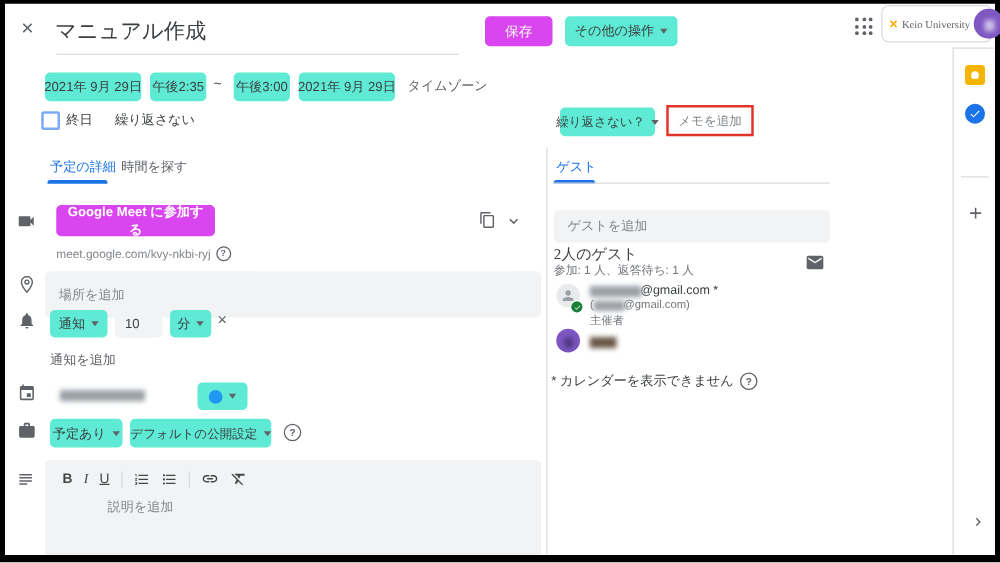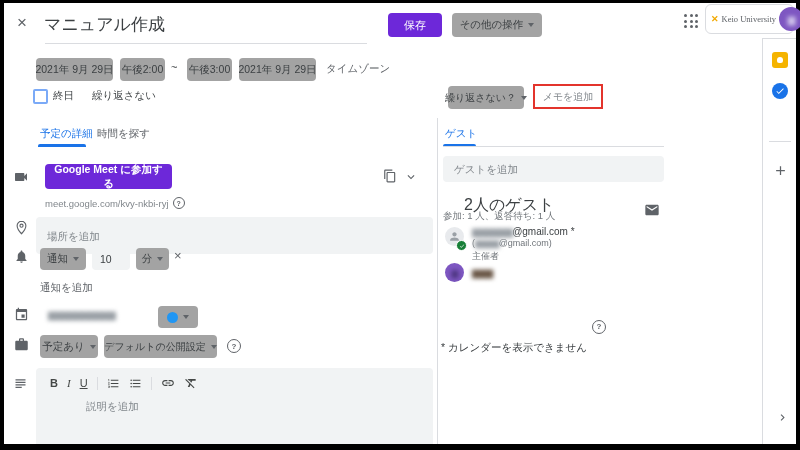--- a/index.html
+++ b/index.html
@@ -1,29 +1,29 @@
 <!DOCTYPE html>
 <html><head>
 <meta charset="utf-8">
 <style>
   html,body{margin:0;padding:0;overflow:hidden;}
   body{font-family:"Liberation Sans",sans-serif;-webkit-font-smoothing:antialiased;}
   #frame{position:relative;width:800px;height:450px;background:#000;}
   #canvas{position:absolute;left:4px;top:3px;right:4px;bottom:6px;background:#fff;}
   .abs{position:absolute;}
-  .chip{background:#a3a3a3;border-radius:4px;color:#3c4043;font-size:10.5px;
+  .chip{background:#5eead4;border-radius:4px;color:#3c4043;font-size:10.5px;
         display:flex;align-items:center;justify-content:center;gap:5px;cursor:pointer;white-space:nowrap;}
   .dd-arrow{width:0;height:0;border-left:3.5px solid transparent;border-right:3.5px solid transparent;
         border-top:4px solid #5f6368;flex:0 0 auto;}
   .ghost-input{background:#f1f3f4;border:none;border-radius:4px;font-size:10.5px;color:#3c4043;
         padding:0 11px;outline:none;box-sizing:border-box;font-family:inherit;}
   .ghost-input::placeholder{color:#80868b;}
   .bare-input{background:transparent;border:none;font-size:10.5px;outline:none;padding:0;font-family:inherit;}
   .bare-input::placeholder{color:#80868b;}
-  .btn-blue{background:#6d28d9;color:#fff;border:none;border-radius:4px;cursor:pointer;
+  .btn-blue{background:#d946ef;color:#fff;border:none;border-radius:4px;cursor:pointer;
         display:flex;align-items:center;justify-content:center;font-family:inherit;}
   .gicon{display:flex;align-items:center;justify-content:center;}
   .gicon svg{fill:#5f6368;display:block;}
   .tbicon svg{fill:#444746;display:block;}
   .hairline{background:#dadce0;}
   .tab-active{color:#1a73e8;font-size:10.5px;font-weight:normal;cursor:pointer;}
   .tab-idle{color:#5f6368;font-size:10.5px;cursor:pointer;}
   .tab-underline{background:#1a73e8;border-radius:2px 2px 0 0;}
   .masked{filter:blur(2px);color:#9aa0a6;letter-spacing:-1px;}
   .help-circle{width:12px;height:12px;border:1px solid #5f6368;border-radius:50%;color:#5f6368;
@@ -68,21 +68,21 @@
   <div class="abs" style="left:705px;top:4px;width:89px;height:30px;background:#fff;border:1px solid #dadce0;
        border-radius:6px;box-sizing:border-box;display:flex;align-items:center;gap:3px;padding:0 2px 0 5px;cursor:pointer;">
     <span style="color:#f2a900;font-size:9px;font-weight:bold;">✕</span>
     <span style="font-family:'Liberation Serif',serif;font-size:8.5px;color:#5f6368;white-space:nowrap;">Keio University</span>
     <span class="avatar" style="width:24px;height:24px;background:#7e57c2;flex:0 0 auto;">
       <span class="masked" style="color:#cfc3ea;font-size:10px;">▆</span>
     </span>
   </div>
 
   <div class="abs chip" style="left:36px;top:58px;width:77px;height:23px;">2021年 9月 29日</div>
-  <div class="abs chip" style="left:120px;top:58px;width:45px;height:23px;">午後2:00</div>
+  <div class="abs chip" style="left:120px;top:58px;width:45px;height:23px;">午後2:35</div>
   <div class="abs" style="left:171px;top:61px;font-size:11px;color:#3c4043;">~</div>
   <div class="abs chip" style="left:187px;top:58px;width:45px;height:23px;">午後3:00</div>
   <div class="abs chip" style="left:239px;top:58px;width:77px;height:23px;">2021年 9月 29日</div>
   <div class="abs" style="left:326px;top:62px;font-size:10.5px;color:#5f6368;cursor:pointer;">タイムゾーン</div>
 
   <div class="abs" style="left:33px;top:89px;width:11px;height:11px;border:2px solid #7baaf7;border-radius:2px;cursor:pointer;"></div>
   <div class="abs" style="left:53px;top:89px;font-size:10.5px;color:#3c4043;">終日</div>
   <div class="abs" style="left:92px;top:89px;font-size:10.5px;color:#3c4043;cursor:pointer;">繰り返さない</div>
 
   <div class="abs chip" style="left:448px;top:86px;width:76px;height:23px;font-size:10px;">
@@ -203,23 +203,23 @@
           <path d="M3.27 5L2 6.27l6.97 6.97L6.5 19h3l1.57-3.66L16.73 21 18 19.73 3.55 5.27 3.27 5zM6 5v.18L8.82 8h2.4l-.72 1.68 2.1 2.1L14.21 8H20V5H6z"></path>
         </svg>
       </span>
   </div>
   <input class="abs bare-input" style="left: 46px; top: 400px; width: 380px; padding-left: 40px;" placeholder="説明を追加">
 
   <div class="abs tab-active" style="left:445px;top:127px;">ゲスト</div>
   <div class="abs tab-underline" style="left:443px;top:144px;width:33px;height:3px;"></div>
   <div class="abs hairline" style="left:443px;top:146px;width:221px;height:1px;"></div>
 
-  <input class="abs ghost-input" style="left: 443px; top: 156px; width: 221px; height: 26px;" placeholder="ゲストを追加">
-
-  <div class="abs" style="left:464px;top:195px;font-size:16px;color:#3c4043;">2人のゲスト</div>
+  <input class="abs ghost-input" style="left: 443px; top: 168px; width: 221px; height: 26px;" placeholder="ゲストを追加">
+
+  <div class="abs" style="left:443px;top:195px;font-size:12px;color:#3c4043;font-family:Liberation Serif, serif;">2人のゲスト</div>
   <div class="abs" style="left:443px;top:210px;font-size:9.5px;color:#70757a;">参加: 1 人、返答待ち: 1 人</div>
   <div class="abs gicon" style="left:644px;top:202px;cursor:pointer;">
     <svg width="16" height="16" viewBox="0 0 24 24">
         <path d="M20 4H4c-1.1 0-1.99.9-1.99 2L2 18c0 1.1.9 2 2 2h16c1.1 0 2-.9 2-2V6c0-1.1-.9-2-2-2zm0 4l-8 5-8-5V6l8 5 8-5v2z"></path>
       </svg>
   </div>
 
   <div class="abs" style="left:445px;top:227px;">
     <span class="avatar" style="width:19px;height:19px;background:#e8eaed;">
       <svg width="13" height="13" viewBox="0 0 24 24" fill="#9aa0a6">
@@ -240,21 +240,21 @@
     <span>(</span><span class="masked">▆▆▆▆</span><span>@gmail.com)</span>
   </div>
   <div class="abs" style="left:472px;top:250px;font-size:9px;color:#70757a;">主催者</div>
 
   <span class="abs avatar" style="left:445px;top:263px;width:19px;height:19px;background:#7e57c2;">
     <span class="masked" style="color:#4d3680;font-size:9px;">▆</span>
   </span>
   <div class="abs masked" style="left:472px;top:267px;font-size:10px;color:#6b5848;">▆▆▆</div>
 
   <div class="abs" style="left:441px;top:298px;display:flex;align-items:center;gap:5px;">
-    <span style="font-size:10.5px;color:#3c4043;margin-top:43px;">* カレンダーを表示できません</span>
+    <span style="font-size:10.5px;color:#3c4043;">* カレンダーを表示できません</span>
     <span class="help-circle">?</span>
   </div>
 
   <div class="abs" style="left:762px;top:38px;width:34px;height:406px;background:#fff;
        border-left:1px solid #dadce0;border-top:1px solid #dadce0;box-sizing:border-box;"></div>
   <div class="abs" style="left:772px;top:52px;width:16px;height:16px;background:#f5b400;border-radius:3px;
        display:flex;align-items:center;justify-content:center;cursor:pointer;">
     <span style="display:block;width:6px;height:6px;background:#fff;border-radius:50% 50% 35% 35%;"></span>
   </div>
   <div class="abs" style="left:772px;top:83px;width:16px;height:16px;border-radius:50%;background:#1a73e8;

